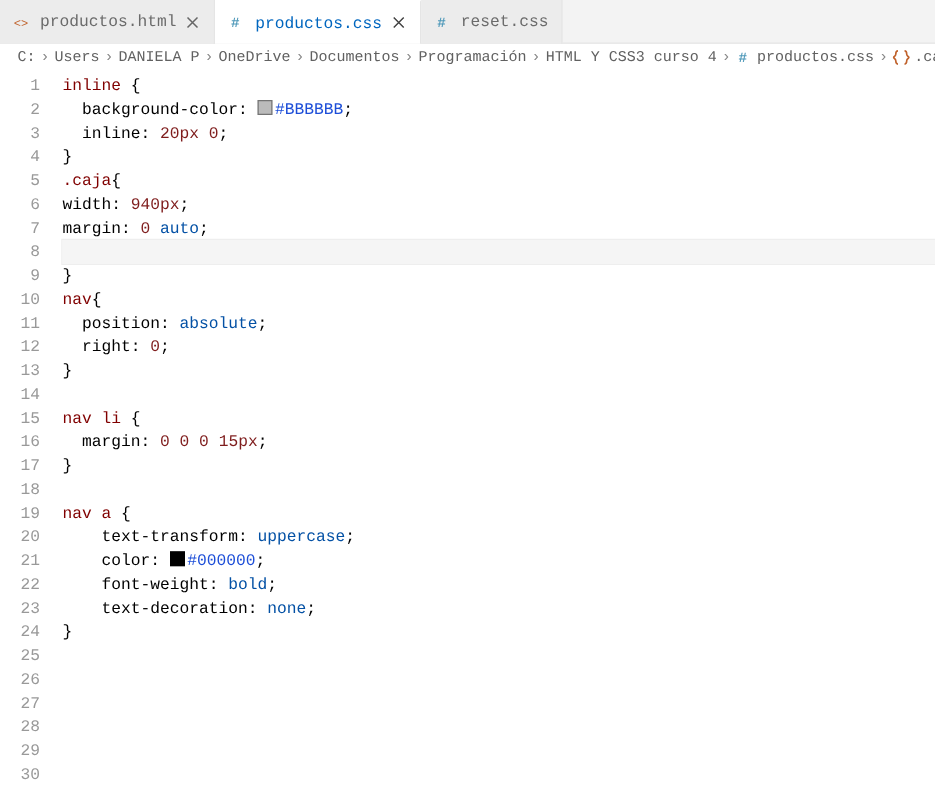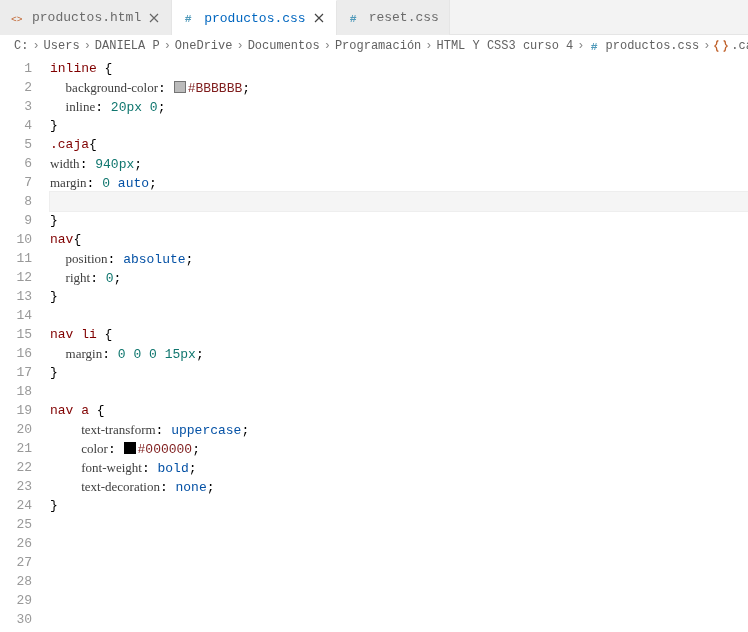--- a/index.html
+++ b/index.html
@@ -68,25 +68,25 @@
 }
 .gutter .ln { color: #999999; height: 19px; }
 .code {
   flex: 1;
   padding-top: 2px;
   position: relative;
 }
 .code .line { height: 19px; white-space: pre; }
 .line.current { background: #f5f5f5; outline: 1px solid #eeeeee; }
 .tok-sel { color: #800000; }
-.tok-prop { color: #404040; font-family: Liberation Serif, serif; }
+.tok-prop { color: #000000; }
 .tok-punc { color: #000000; }
 .tok-val { color: #0451a5; }
-.tok-num { color: #0f766e; text-align: right; }
-.tok-hex { color: #7f1d1d; }
+.tok-num { color: #7f1d1d; text-align: right; }
+.tok-hex { color: #1d4ed8; }
 .color-swatch {
   display: inline-block;
   width: 12px;
   height: 12px;
   border: 0.5px solid #00000060;
   vertical-align: -1px;
   margin-right: 2px;
 }
 </style>
 </head>

